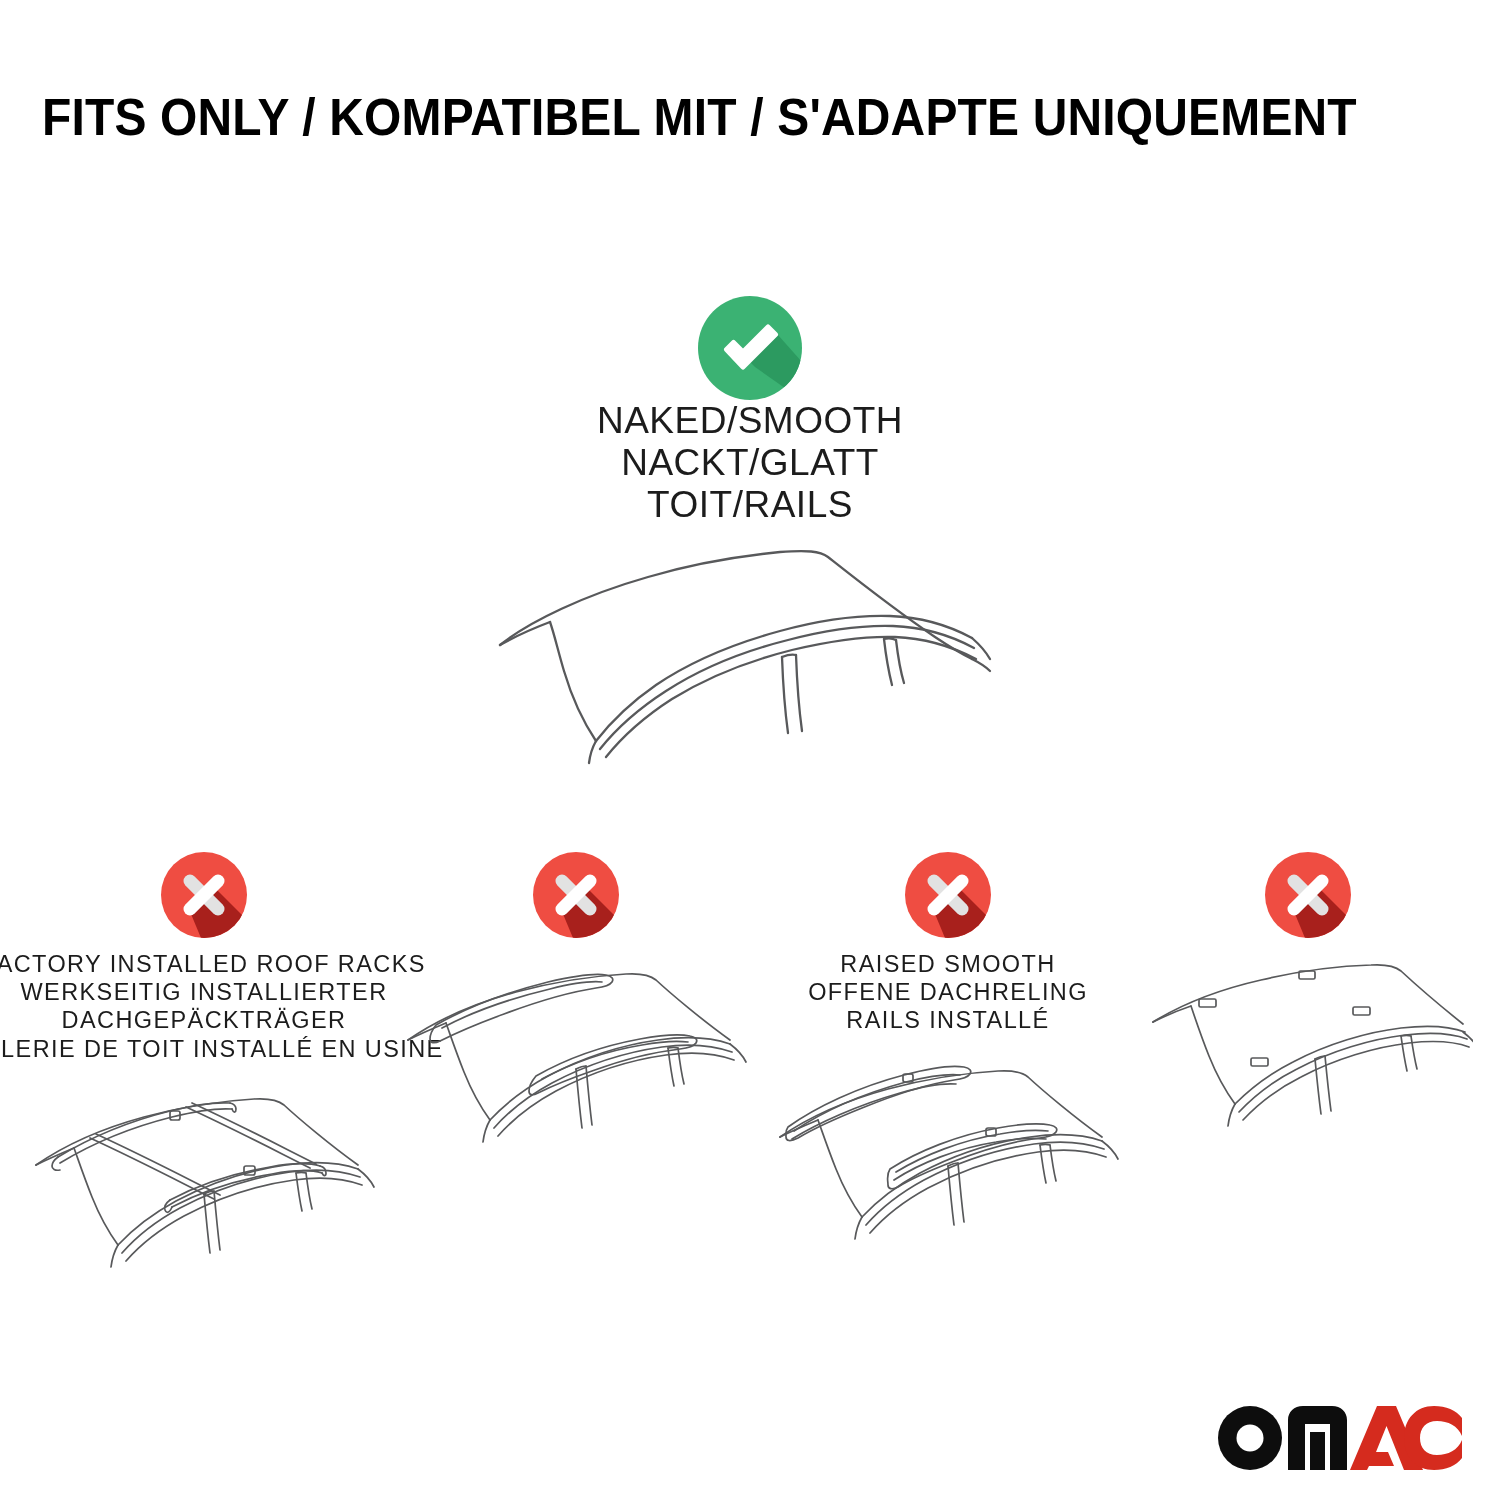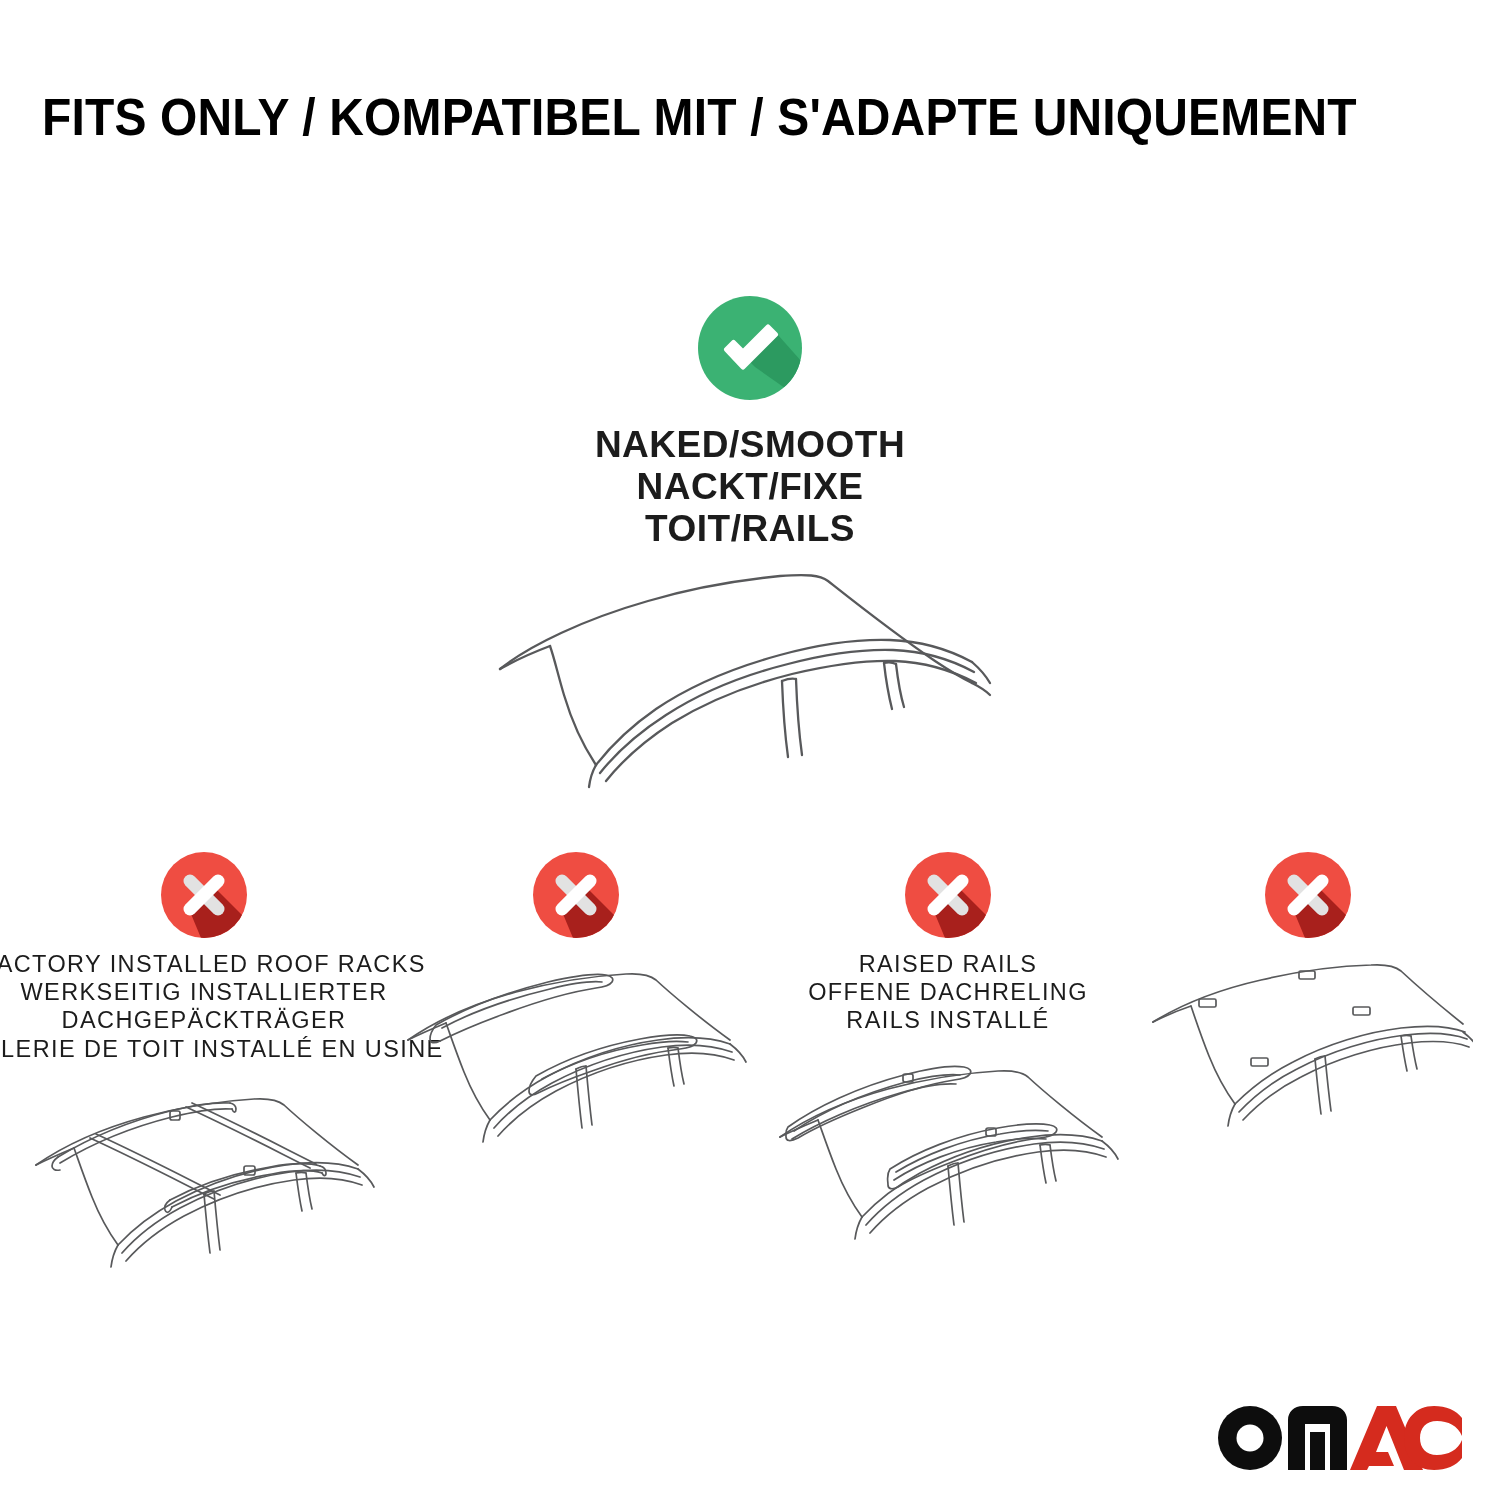--- a/index.html
+++ b/index.html
@@ -51,25 +51,24 @@
   }
   .badge svg { display: block; }
 
   .caption {
     text-align: center;
     color: #1c1c1c;
     font-family: "Liberation Sans", sans-serif;
     font-weight: 400;
   }
   #fits-caption {
-    margin-top: 24px;
+    margin-top: 0;
     font-size: 37px;
     line-height: 1.13;
     letter-spacing: 0.5px;
-    font-weight: bold;
   }
   #fits-caption .cap-line { display: block; white-space: nowrap; }
 
   #fits-illustration {
     margin-top: 8px;
   }
 
   
   #deny-row {
     position: absolute;
@@ -133,21 +132,21 @@
       <circle cx="52" cy="52" r="52" fill="#3BB273"></circle>
       <g clip-path="url(#greenClip)">
         <polygon points="43,57 57,71 104,104 104,66 72,30" fill="#2C9A60"></polygon>
       </g>
       <path d="M28.5 53.5 L35.5 46.5 L45 56 L70 31 L77.5 38.5 L45 71 Z" fill="#FFFFFF" stroke="#FFFFFF" stroke-width="5" stroke-linejoin="round"></path>
     </svg>
   </div>
 
   <div class="caption" id="fits-caption">
     <span class="cap-line">NAKED/SMOOTH</span>
-    <span class="cap-line">NACKT/FIXE</span>
+    <span class="cap-line">NACKT/GLATT</span>
     <span class="cap-line">TOIT/RAILS</span>
   </div>
 
   <div id="fits-illustration">
     <svg class="ill-svg" width="540" height="270" viewBox="0 0 540 270" aria-hidden="true">
       <g fill="none" stroke="#58595B" stroke-width="2.3" stroke-linecap="round" stroke-linejoin="round">
 
         <path d="M20 112 C50 88 105 62 168 44 C205 33 250 24 300 19 C327 17 340 18 348 24
                  C362 35 412 75 455 104 C470 114 482 121 492 126"></path>
 
@@ -325,21 +324,21 @@
         <g clip-path="url(#rc3)">
           <polygon points="49,31 86,68 86,86 40,86 30,62" fill="#A8201C"></polygon>
         </g>
         <g stroke-linecap="round" stroke-width="13">
           <line x1="29" y1="29" x2="57" y2="57" stroke="#E2E2E2"></line>
           <line x1="57" y1="29" x2="29" y2="57" stroke="#FFFFFF"></line>
         </g>
       </svg>
     </div>
     <div class="caption deny-caption">
-      <span class="cap-line">RAISED RAILS</span>
+      <span class="cap-line">RAISED SMOOTH</span>
       <span class="cap-line">OFFENE DACHRELING</span>
       <span class="cap-line">RAILS INSTALLÉ</span>
     </div>
     <div class="deny-illustration">
       <svg class="ill-svg" width="372" height="215" viewBox="0 0 372 215" aria-hidden="true">
         <g fill="none" stroke="#58595B" stroke-width="1.7" stroke-linecap="round" stroke-linejoin="round">
           <path d="M18 88 C44 70 82 52 126 40 C160 31 200 24 236 22 C252 21 260 23 266 28
                    C280 41 312 68 340 88"></path>
           <path d="M18 88 C30 82 44 76 56 71"></path>
           <path d="M56 71 C60 82 66 100 74 120 C82 140 92 157 100 168"></path>

